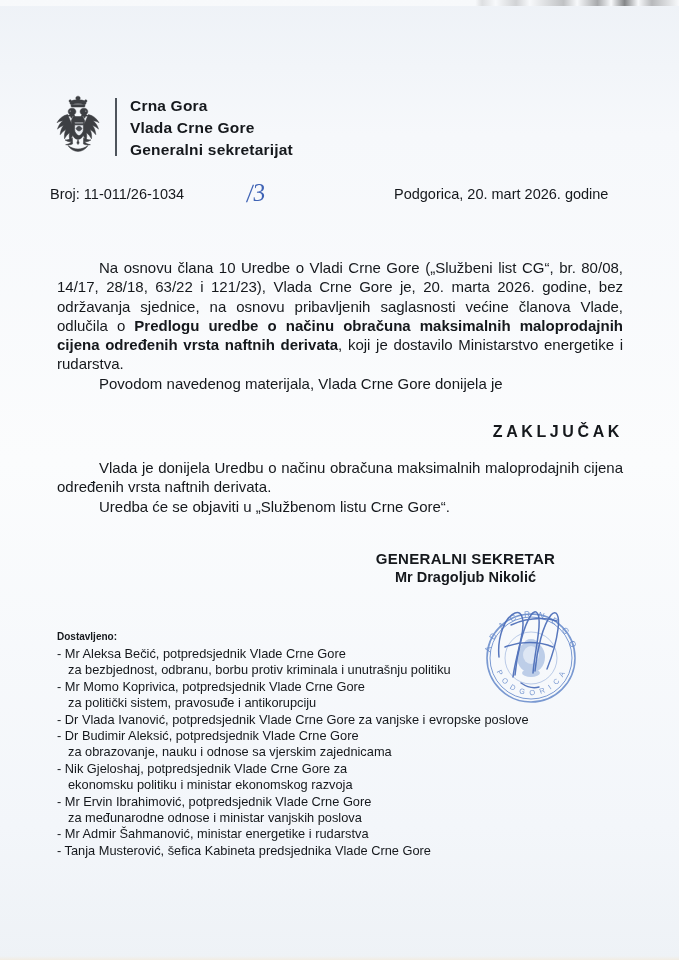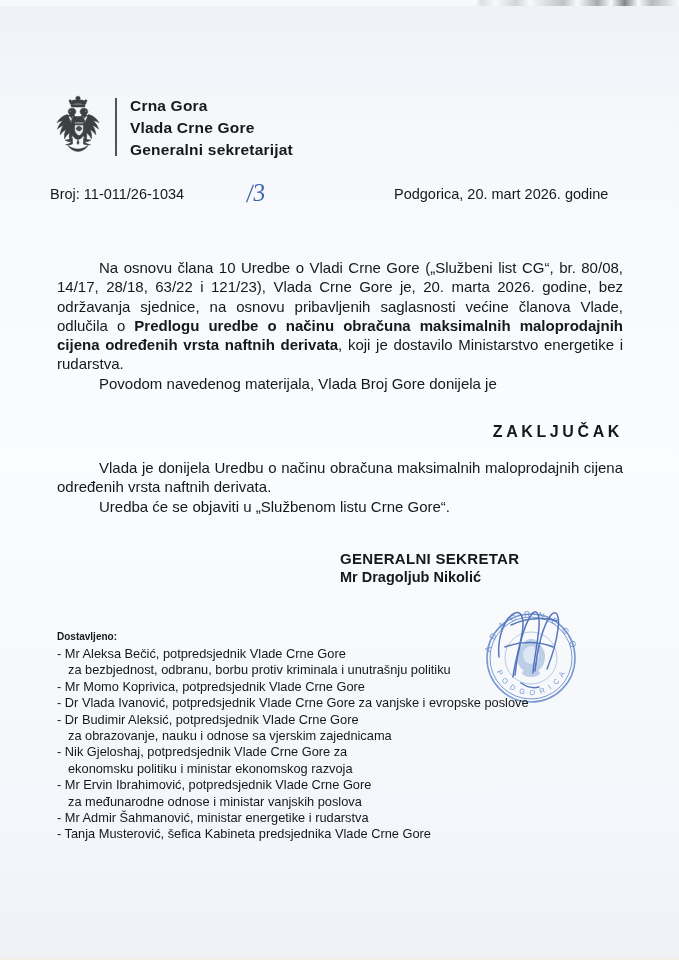--- a/index.html
+++ b/index.html
@@ -155,23 +155,24 @@
   .body-block-2 {
     position: absolute;
     left: 57px;
     top: 458px;
     width: 566px;
   }
 
   
   .signature {
     position: absolute;
-    left: 340px;
+    left: 324px;
     top: 549px;
     width: 283px;
+    text-align: center;
   }
   .sig-title {
     font-size: 15px;
     font-weight: bold;
     letter-spacing: .3px;
     color: #15181c;
     line-height: 19px;
   }
   .sig-name {
     font-size: 14.5px;
@@ -263,21 +264,21 @@
   </div>
 
   <div class="refrow">
     <span class="ref-no">Broj: 11-011/26-1034</span>
     <span class="hand-mark">/3</span>
     <span class="place-date">Podgorica, 20. mart 2026. godine</span>
   </div>
 
   <div class="body-block">
     <p class="para indent"><span>Na osnovu člana 10 Uredbe o Vladi Crne Gore („Službeni list CG“, br. 80/08, 14/17, 28/18, 63/22 i 121/23), Vlada Crne Gore je, 20. marta 2026. godine, bez održavanja sjednice, na osnovu pribavljenih saglasnosti većine članova Vlade, odlučila o </span><b>Predlogu uredbe o načinu obračuna maksimalnih maloprodajnih cijena određenih vrsta naftnih derivata</b><span>, koji je dostavilo Ministarstvo energetike i rudarstva.</span></p>
-    <p class="para indent">Povodom navedenog materijala, Vlada Broj Gore donijela je</p>
+    <p class="para indent">Povodom navedenog materijala, Vlada Crne Gore donijela je</p>
   </div>
 
   <div class="heading">ZAKLJUČAK</div>
 
   <div class="body-block-2">
     <p class="para indent">Vlada je donijela Uredbu o načinu obračuna maksimalnih maloprodajnih cijena određenih vrsta naftnih derivata.</p>
     <p class="para indent">Uredba će se objaviti u „Službenom listu Crne Gore“.</p>
   </div>
 
   <div class="signature">
@@ -324,20 +325,21 @@
     </svg>
   </div>
 
   <div class="recipients">
     <div class="rec-title">Dostavljeno:</div>
 
     <div class="rec-line">- Mr Aleksa Bečić, potpredsjednik Vlade Crne Gore</div>
     <div class="rec-line cont">za bezbjednost, odbranu, borbu protiv kriminala i unutrašnju politiku</div>
 
     <div class="rec-line">- Mr Momo Koprivica, potpredsjednik Vlade Crne Gore</div>
+    <div class="rec-line cont">za politički sistem, pravosuđe i antikorupciju</div>
 
     <div class="rec-line">- Dr Vlada Ivanović, potpredsjednik Vlade Crne Gore za vanjske i evropske poslove</div>
 
     <div class="rec-line">- Dr Budimir Aleksić, potpredsjednik Vlade Crne Gore</div>
     <div class="rec-line cont">za obrazovanje, nauku i odnose sa vjerskim zajednicama</div>
 
     <div class="rec-line">- Nik Gjeloshaj, potpredsjednik Vlade Crne Gore za</div>
     <div class="rec-line cont">ekonomsku politiku i ministar ekonomskog razvoja</div>
 
     <div class="rec-line">- Mr Ervin Ibrahimović, potpredsjednik Vlade Crne Gore</div>

